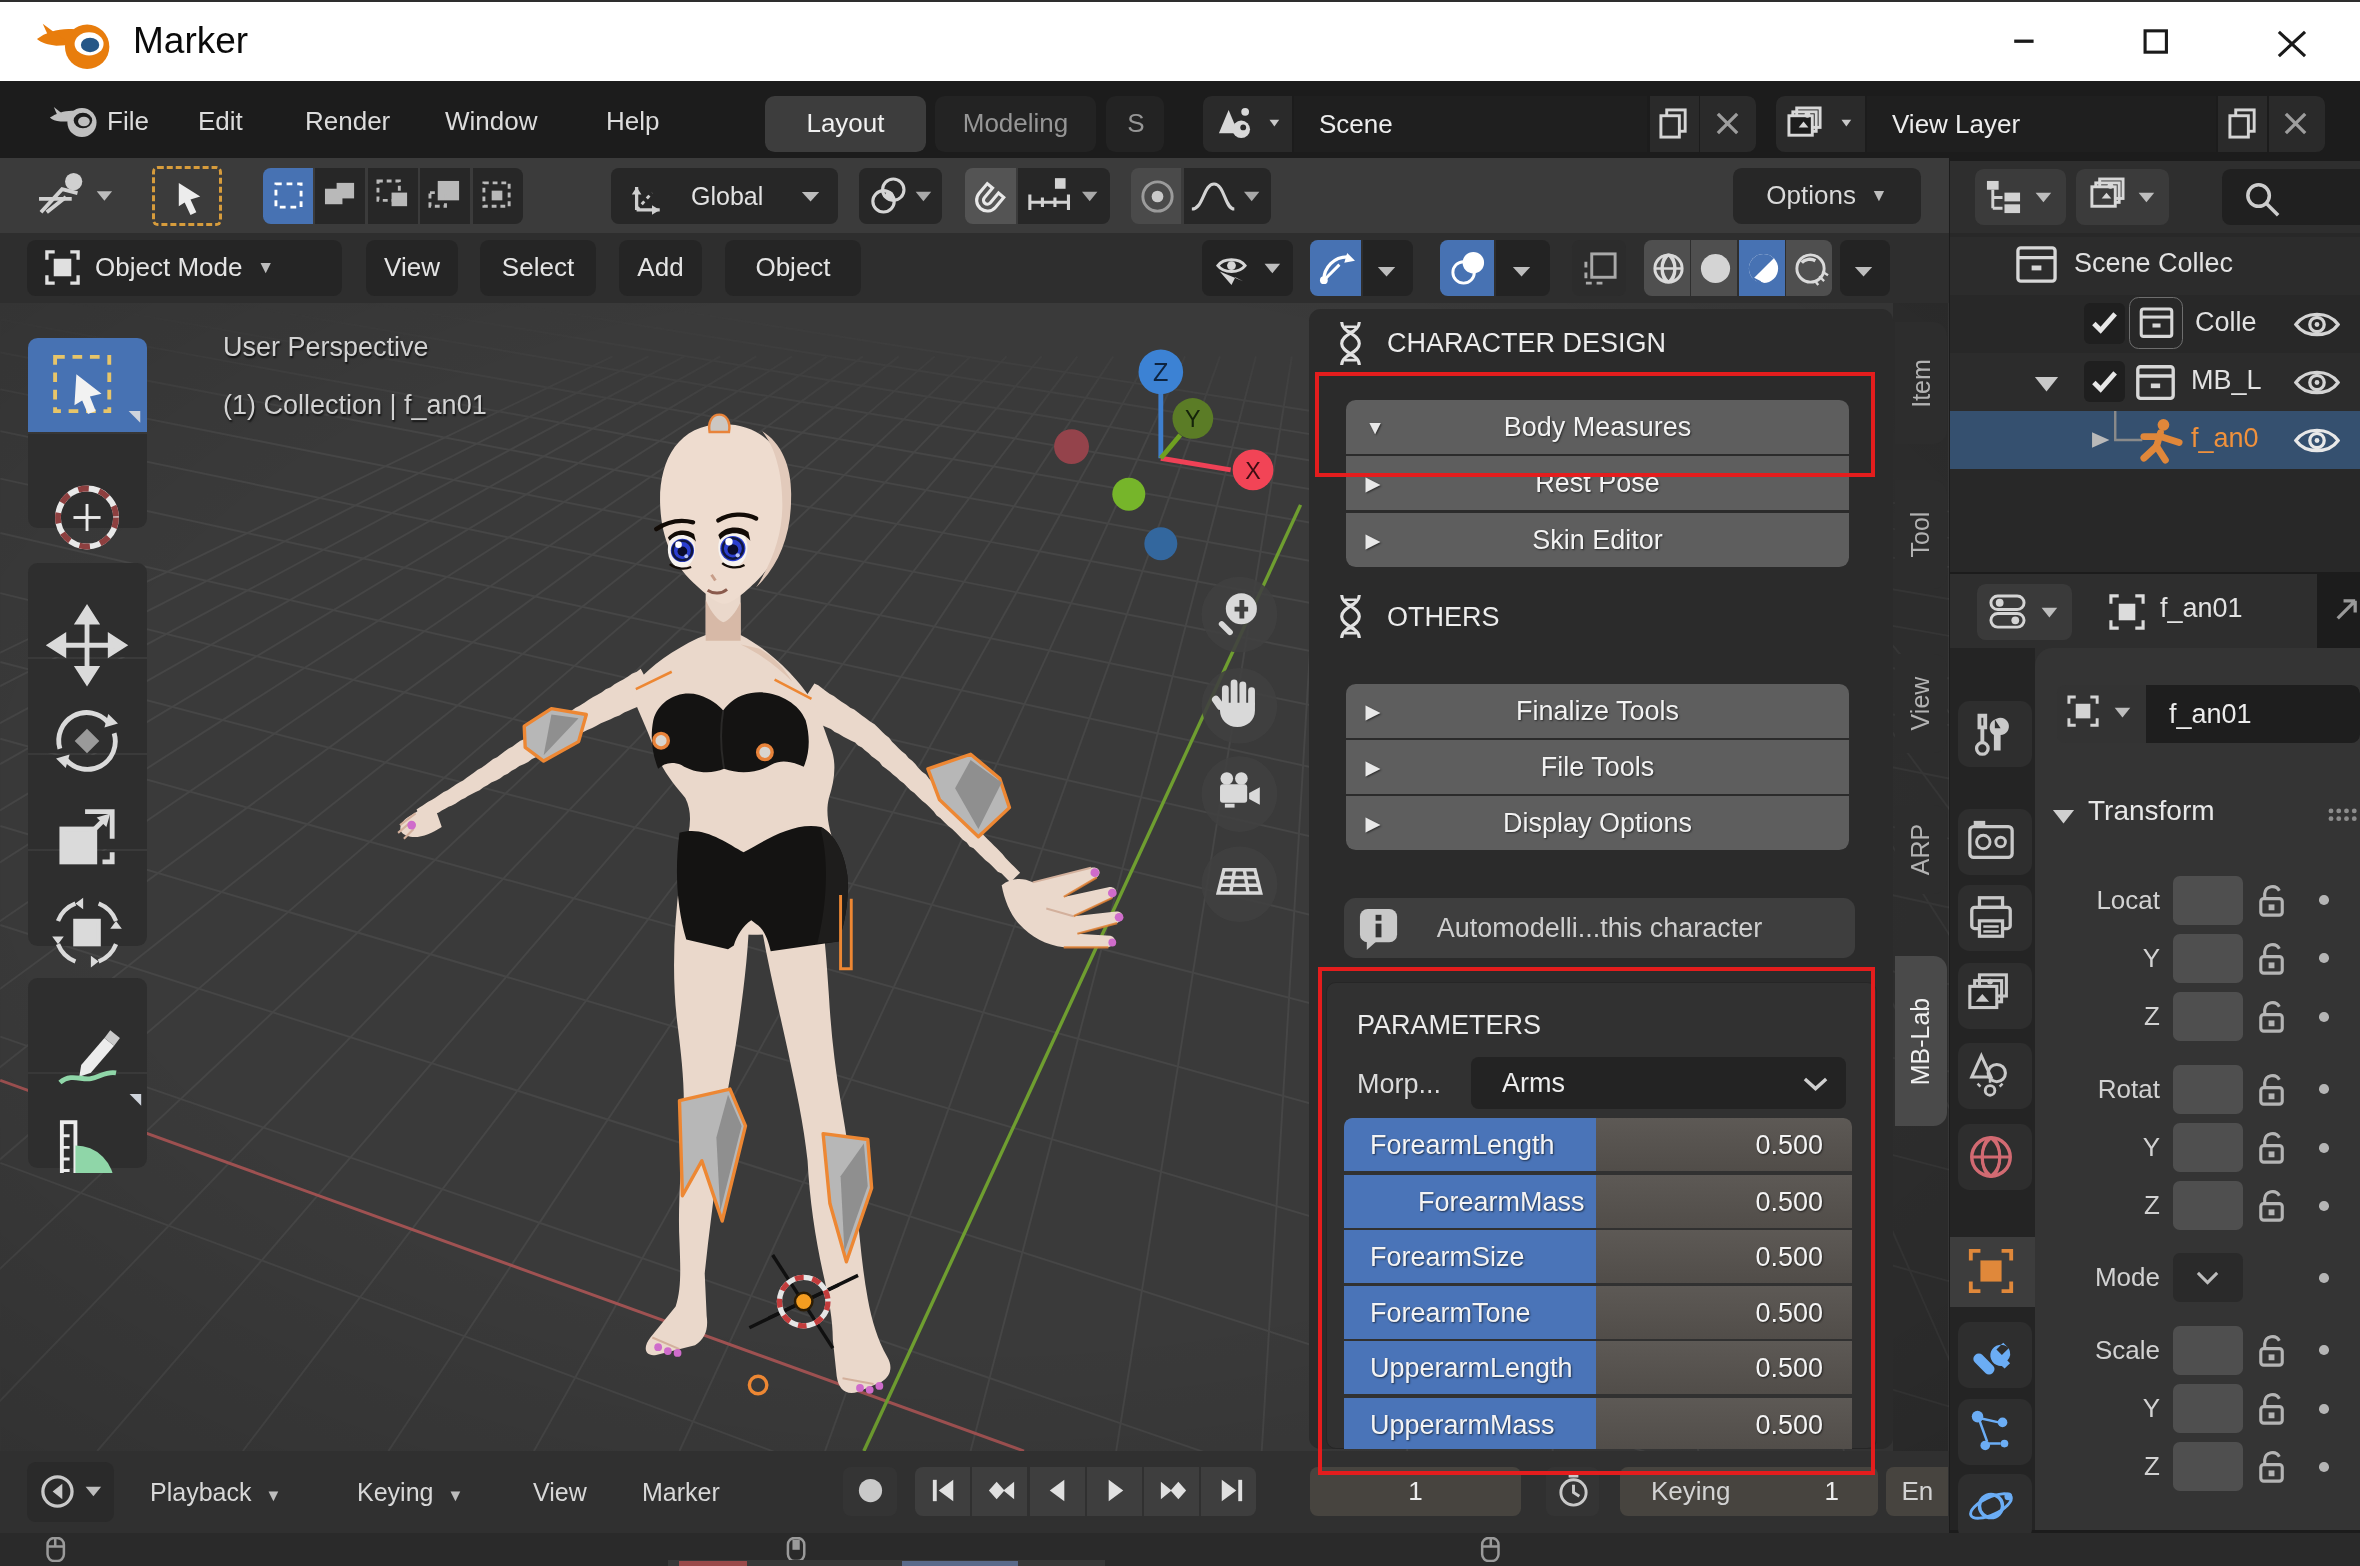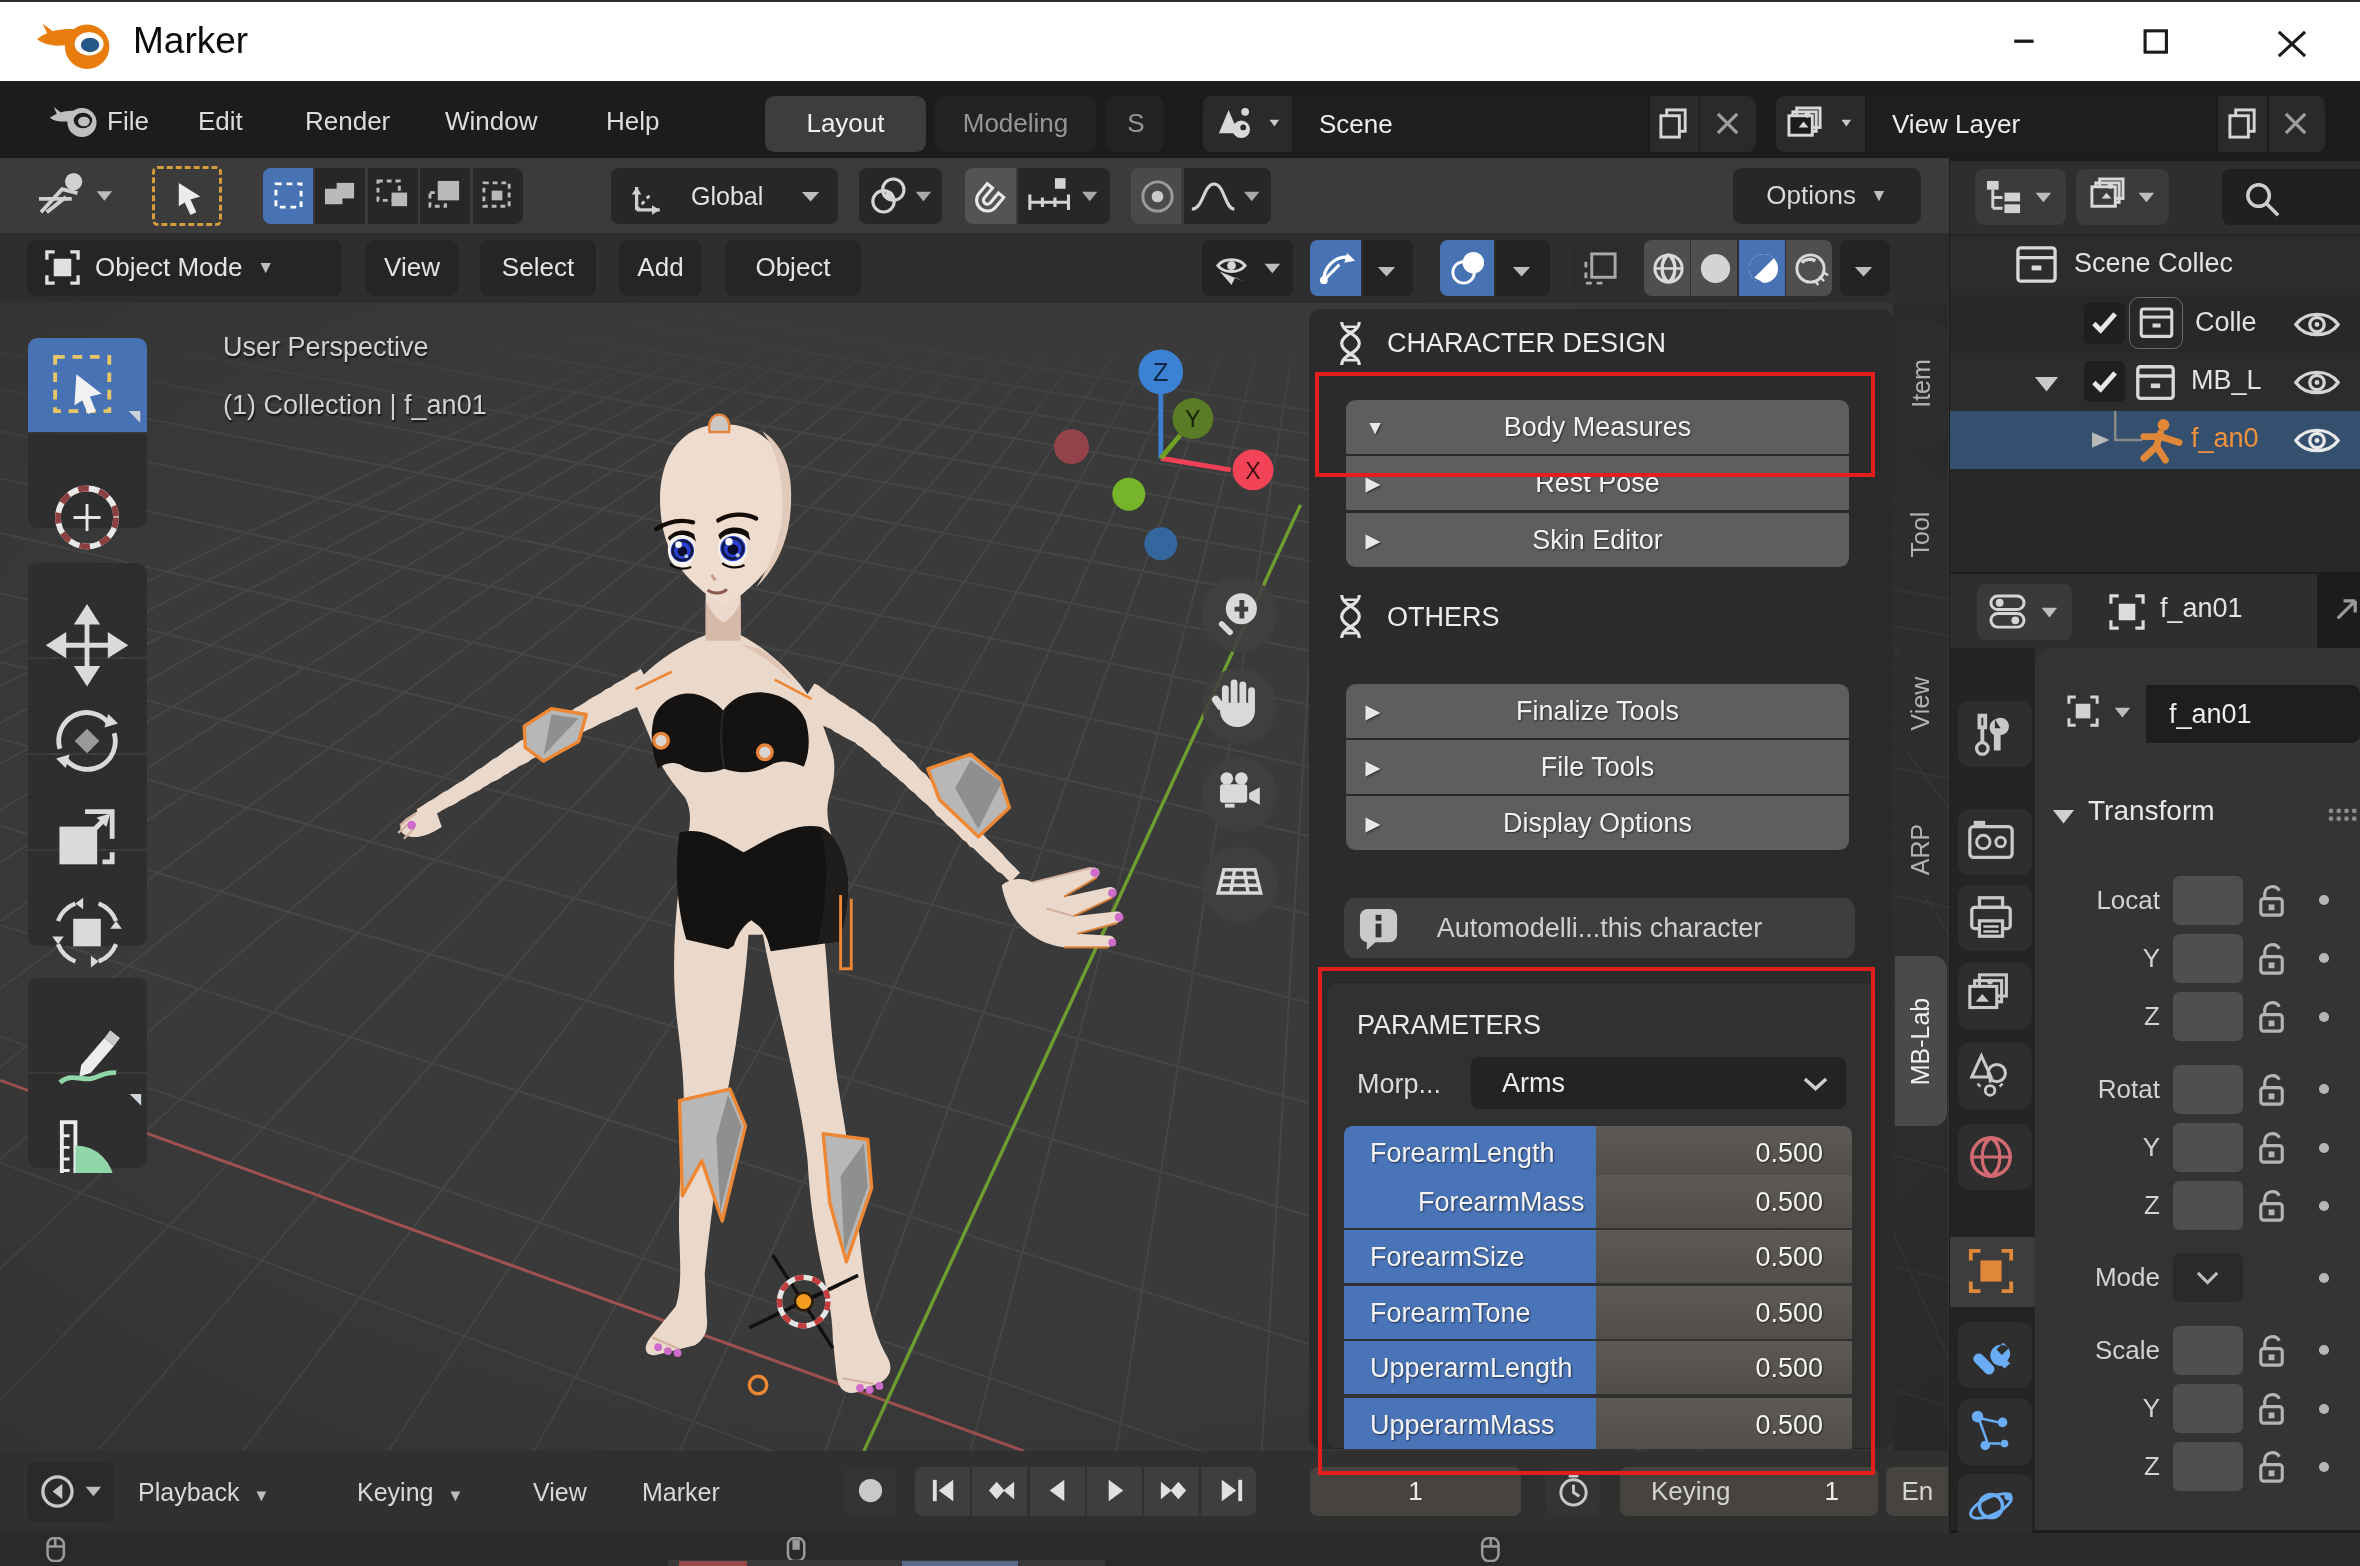--- a/index.html
+++ b/index.html
@@ -581,21 +581,21 @@
       <rect x="19" y="17" width="6" height="14" fill="#333"></rect>
     </svg>
 
     <div class="abs" style="left:16.5px;top:673px;width:551px;height:467px;background:#313131;border:1.9px solid #262626;border-radius:9.7px;"></div>
     <div class="abs phead" style="left:48px;top:701px;">PARAMETERS</div>
     <div class="abs" style="left:48px;top:760px;color:#dcdcdc;font-size:27px;">Morp...</div>
     <div class="abs" style="left:162px;top:748px;width:375px;height:52px;background:#232323;border-radius:7.8px;color:#ededed;font-size:27px;line-height:52px;padding-left:31px;">Arms</div>
     <svg class="abs" style="left:493px;top:767px" width="29" height="17.5" viewBox="0 0 30 18">
         <path d="M 3,3 L 14,13 L 25,3" stroke="#cfcfcf" stroke-width="3.5" fill="none"></path>
       </svg>
-    <div class="abs" style="left:35px;top:809px;width:508px;height:53px;background:linear-gradient(#5d5955,#514d49);border-radius:8.7px 8.7px 0 0;overflow:hidden;margin-top:8px;">
+    <div class="abs" style="left:35px;top:809px;width:508px;height:53px;background:linear-gradient(#5d5955,#514d49);border-radius:8.7px 8.7px 0 0;overflow:hidden;">
       <div class="abs" style="left:0;top:0;width:252px;height:53px;background:#4a74b8;"></div>
       <div class="abs" style="left:26px;top:11.6px;color:#f4f4f4;font-size:27px;text-shadow:1px 1px 1.9px rgba(0,0,0,.6);">ForearmLength</div>
       <div class="abs" style="right:29px;top:11.6px;color:#f4f4f4;font-size:27px;text-shadow:1px 1px 1.9px rgba(0,0,0,.6);">0.500</div>
     </div>
     <div class="abs" style="left:35px;top:866px;width:508px;height:53px;background:linear-gradient(#5d5955,#514d49);overflow:hidden;">
       <div class="abs" style="left:0;top:0;width:252px;height:53px;background:#4a74b8;"></div>
       <div class="abs" style="left:26px;top:11.6px;color:#f4f4f4;font-size:27px;text-shadow:1px 1px 1.9px rgba(0,0,0,.6);margin-left:48px;">ForearmMass</div>
       <div class="abs" style="right:29px;top:11.6px;color:#f4f4f4;font-size:27px;text-shadow:1px 1px 1.9px rgba(0,0,0,.6);">0.500</div>
     </div>
     <div class="abs" style="left:35px;top:921px;width:508px;height:53px;background:linear-gradient(#5d5955,#514d49);overflow:hidden;">
@@ -921,21 +921,21 @@
     <div class="abs" style="left:369px;top:888px;width:9.7px;height:9.7px;background:#b5b5b5;border-radius:50%;"></div>
   </circle>
     </div>
   <div class="abs" id="timeline">
     <div class="abs" style="left:27px;top:10.7px;width:87px;height:60px;background:#2a2a2a;border-radius:8.7px;"></div>
     <svg class="abs" style="left:39px;top:22px" width="68" height="37" viewBox="0 0 70 38">
       <circle cx="19" cy="19" r="15" fill="none" stroke="#c9c9c9" stroke-width="3.4"></circle>
       <path d="M 24,11 L 14,19 L 24,27 Z" fill="#c9c9c9"></path>
       <path d="M 48,14 L 64,14 L 56,24 Z" fill="#bdbdbd"></path>
     </svg>
-    <div class="abs fs26" style="left:138px;top:27px;color:#d8d8d8;">Playback&nbsp;&nbsp;<span style="font-size:16.5px;color:#bdbdbd;">▼</span></div>
+    <div class="abs fs26" style="left:150px;top:27px;color:#d8d8d8;">Playback&nbsp;&nbsp;<span style="font-size:16.5px;color:#bdbdbd;">▼</span></div>
     <div class="abs fs26" style="left:357px;top:27px;color:#d8d8d8;">Keying&nbsp;&nbsp;<span style="font-size:16.5px;color:#bdbdbd;">▼</span></div>
     <div class="abs fs26" style="left:533px;top:27px;color:#d8d8d8;">View</div>
     <div class="abs fs26" style="left:642px;top:27px;color:#d8d8d8;">Marker</div>
     <div class="abs" style="left:843px;top:15.5px;width:54px;height:49px;background:#343434;border-radius:7.8px;"></div>
     <svg class="abs" style="left:856px;top:26px" width="29" height="29" viewBox="0 0 30 30">
         <circle cx="15" cy="14" r="12" fill="#c9c9c9"></circle>
       </svg>
         <div class="abs" style="left:915px;top:15.5px;width:55px;height:49px;background:#3e3e3e;border-radius:7.8px 0 0 7.8px;"></div>
     <svg class="abs" style="left:926px;top:23px" width="37" height="33" viewBox="0 0 38 34">
         <path d="M 9,6 L 9,28" stroke="#e0e0e0" stroke-width="4"></path>

